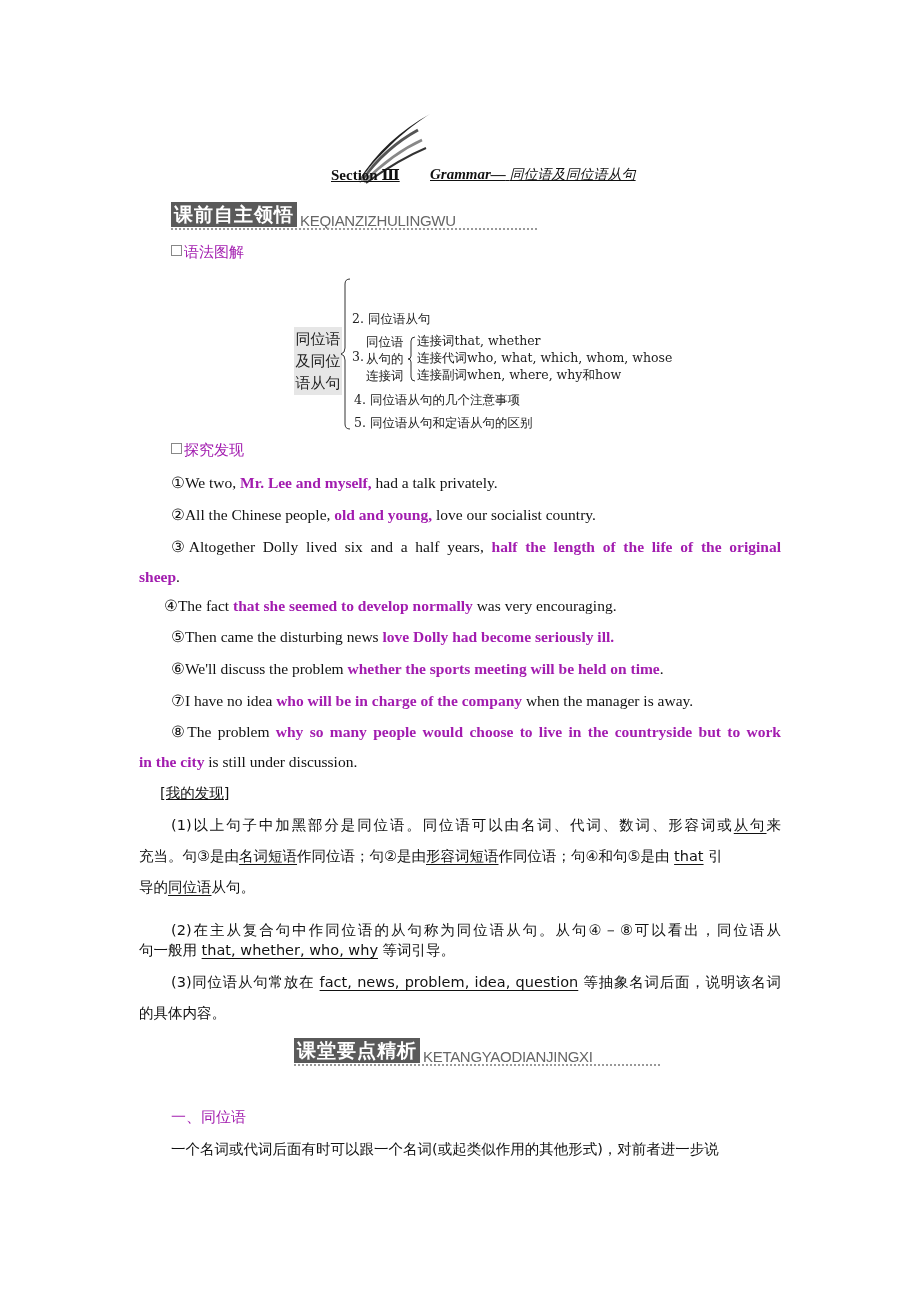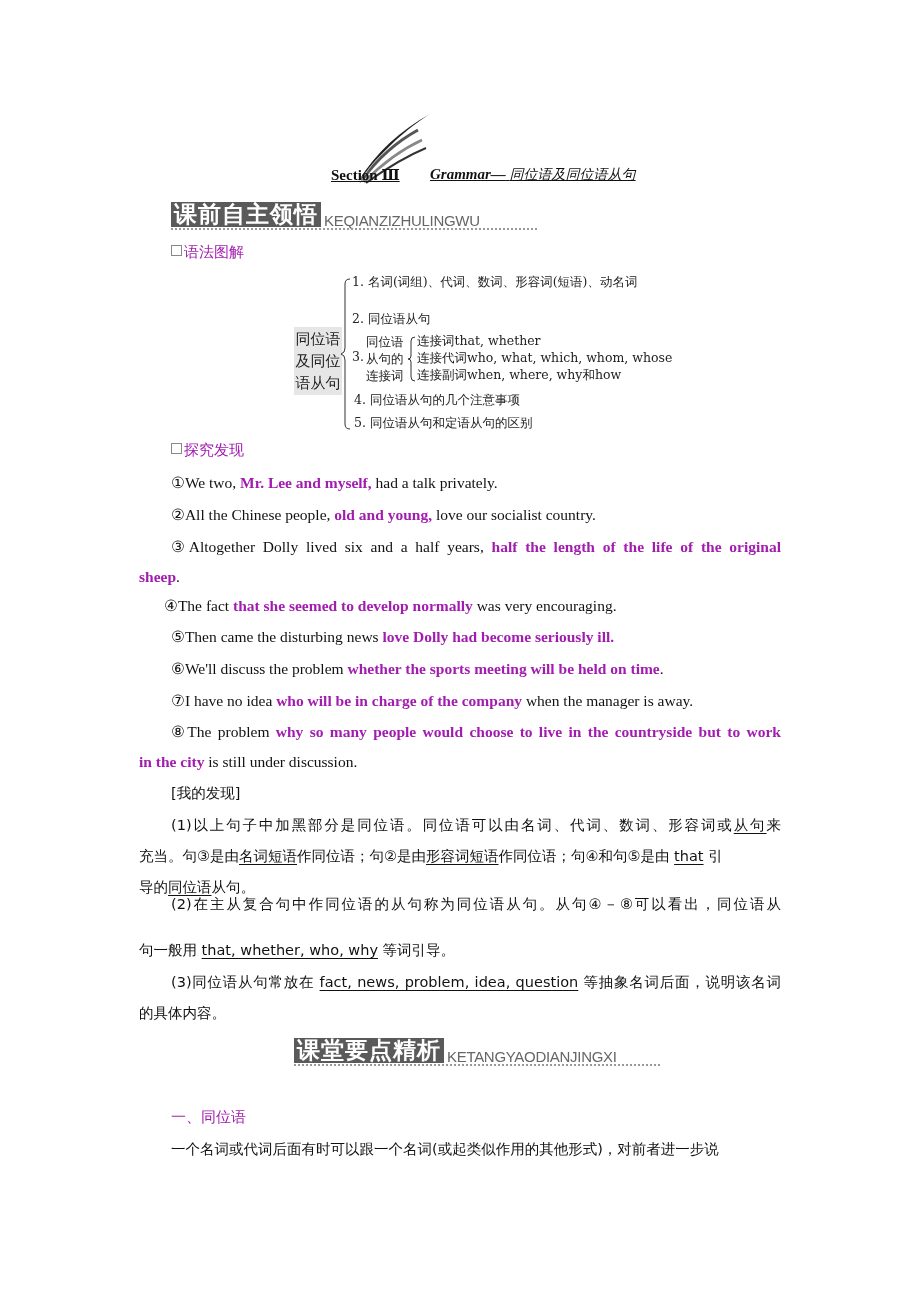--- a/index.html
+++ b/index.html
@@ -12,21 +12,21 @@
   
   .title { top: 166px; left: 283px; font-size: 15px; font-weight: bold; white-space: nowrap; }
   .title .sec { position: absolute; left: 0; top: 0; text-decoration: underline; margin-left: 48px; }
   .title .gram { position: absolute; left: 147px; top: 0; text-decoration: underline; font-style: italic; }
   .title .cn { font-weight: normal; font-family: "DejaVu Sans", sans-serif; font-size: 14px; }
   .swoosh { left: 356px; top: 112px; width: 76px; height: 72px; }
 
   
   .banner { display: flex; align-items: flex-end; }
   .banner .tag { background: #5a5a5a; color: #fff; font-family: "DejaVu Sans", sans-serif;
-                 font-weight: bold; font-size: 23px; padding: 1px 3px 2px 3px; letter-spacing: 1px; line-height: 22px; }
+                 font-weight: bold; font-size: 19px; padding: 1px 3px 2px 3px; letter-spacing: 1px; line-height: 22px; }
   .banner .pinyin { font-family: "Liberation Sans", sans-serif; font-size: 15px; color: #666;
                     margin-left: 3px; letter-spacing: -0.3px; line-height: 13px; }
   .banner-line { border-bottom: 2px dotted #999; height: 0; }
 
   .sub { font-family: "DejaVu Sans", sans-serif; font-size: 15px; }
   .box { display: inline-block; width: 9px; height: 9px; border: 1px solid #888; margin-right: 2px; vertical-align: 1px; }
 
   
   .diag { font-family: "DejaVu Serif", serif; font-size: 12.5px; color: #222; white-space: nowrap; }
   .dleft { left: 294px; top: 327px; width: 48px; background: #e6e6e6; font-size: 15px; line-height: 22px; padding: 1px 0; text-align: center; }
@@ -63,21 +63,20 @@
 
 <div class="abs diag dleft">
   <div>同位语</div>
   <div>及同位</div>
   <div>语从句</div>
 </div>
 <svg class="abs" style="left:340px; top:278px;" width="12" height="152">
   <path d="M10 1 Q5 1 5 6 L5 70 Q5 75 1 76 Q5 77 5 82 L5 146 Q5 151 10 151" stroke="#333" stroke-width="1" fill="none"></path>
 </svg>
 <div class="abs diag" style="left:352px; top:274px;">
-  <div>1. 名词(词组)、代词、数词、形容词(短语)、动名词</div>
 </div>
 <div class="abs diag" style="left:352px; top:311px;">2. 同位语从句</div>
 <div class="abs diag" style="left:352px; top:349px;">3.</div>
 <div class="abs diag" style="left:366px; top:333px; line-height:17px;">
   <div>同位语</div>
   <div>从句的</div>
   <div>连接词</div>
 </div>
 <svg class="abs" style="left:408px; top:336px;" width="8" height="46">
   <path d="M7 1 Q3 1 3 5 L3 20 Q3 23 0 23 Q3 23 3 26 L3 41 Q3 45 7 45" stroke="#333" stroke-width="1" fill="none"></path>
@@ -118,33 +117,33 @@
 <div class="abs p" style="left:171px; top:691px;">
   <span>⑦</span><span>I have no idea </span><span class="blue bold">who will be in charge of the company</span><span> when the manager is away.</span>
 </div>
 <div class="abs p" style="left:171px; top:722px; width:610px; text-align:justify; text-align-last:justify; white-space:normal;">
   <span>⑧</span><span>The problem </span><span class="blue bold">why so many people would choose to live in the countryside but to work</span>
 </div>
 <div class="abs p" style="left:139px; top:752px;">
   <span class="blue bold">in the city</span><span> is still under discussion.</span>
 </div>
 
-<div class="abs p cnp" style="left:171px; top:783px;">[我的发现]</div>
+<div class="abs p cnp" style="left:160px; top:783px;text-decoration:underline;">[我的发现]</div>
 
 <div class="abs p cnp" style="left:171px; top:815px; width:610px; text-align:justify; text-align-last:justify; white-space:normal;">
   <span>(1)以上句子中加黑部分是同位语。同位语可以由名词、代词、数词、形容词或</span><span class="ul">从句</span><span>来</span>
 </div>
 <div class="abs p cnp" style="left:139px; top:846px;">
   <span>充当。句③是由</span><span class="ul">名词短语</span><span>作同位语；句②是由</span><span class="ul">形容词短语</span><span>作同位语；句④和句⑤是由 </span><span class="ul">that</span><span> 引</span>
 </div>
 <div class="abs p cnp" style="left:139px; top:877px;">
   <span>导的</span><span class="ul">同位语</span><span>从句。</span>
 </div>
 
-<div class="abs p cnp" style="left:171px; top:894px; width:610px; text-align:justify; text-align-last:justify; white-space:normal;">(2)在主从复合句中作同位语的从句称为同位语从句。从句④－⑧可以看出，同位语从</div>
+<div class="abs p cnp" style="left:171px; top:920px; width:610px; text-align:justify; text-align-last:justify; white-space:normal;">(2)在主从复合句中作同位语的从句称为同位语从句。从句④－⑧可以看出，同位语从</div>
 <div class="abs p cnp" style="left:139px; top:940px;">
   <span>句一般用 </span><span class="ul">that, whether, who, why</span><span> 等词引导。</span>
 </div>
 
 <div class="abs p cnp" style="left:171px; top:972px; width:610px; text-align:justify; text-align-last:justify; white-space:normal;">
   <span>(3)同位语从句常放在 </span><span class="ul">fact, news, problem, idea, question</span><span> 等抽象名词后面，说明该名词</span>
 </div>
 <div class="abs p cnp" style="left:139px; top:1003px;">的具体内容。</div>
 
 <div class="abs banner" style="left:294px; top:1038px;">

